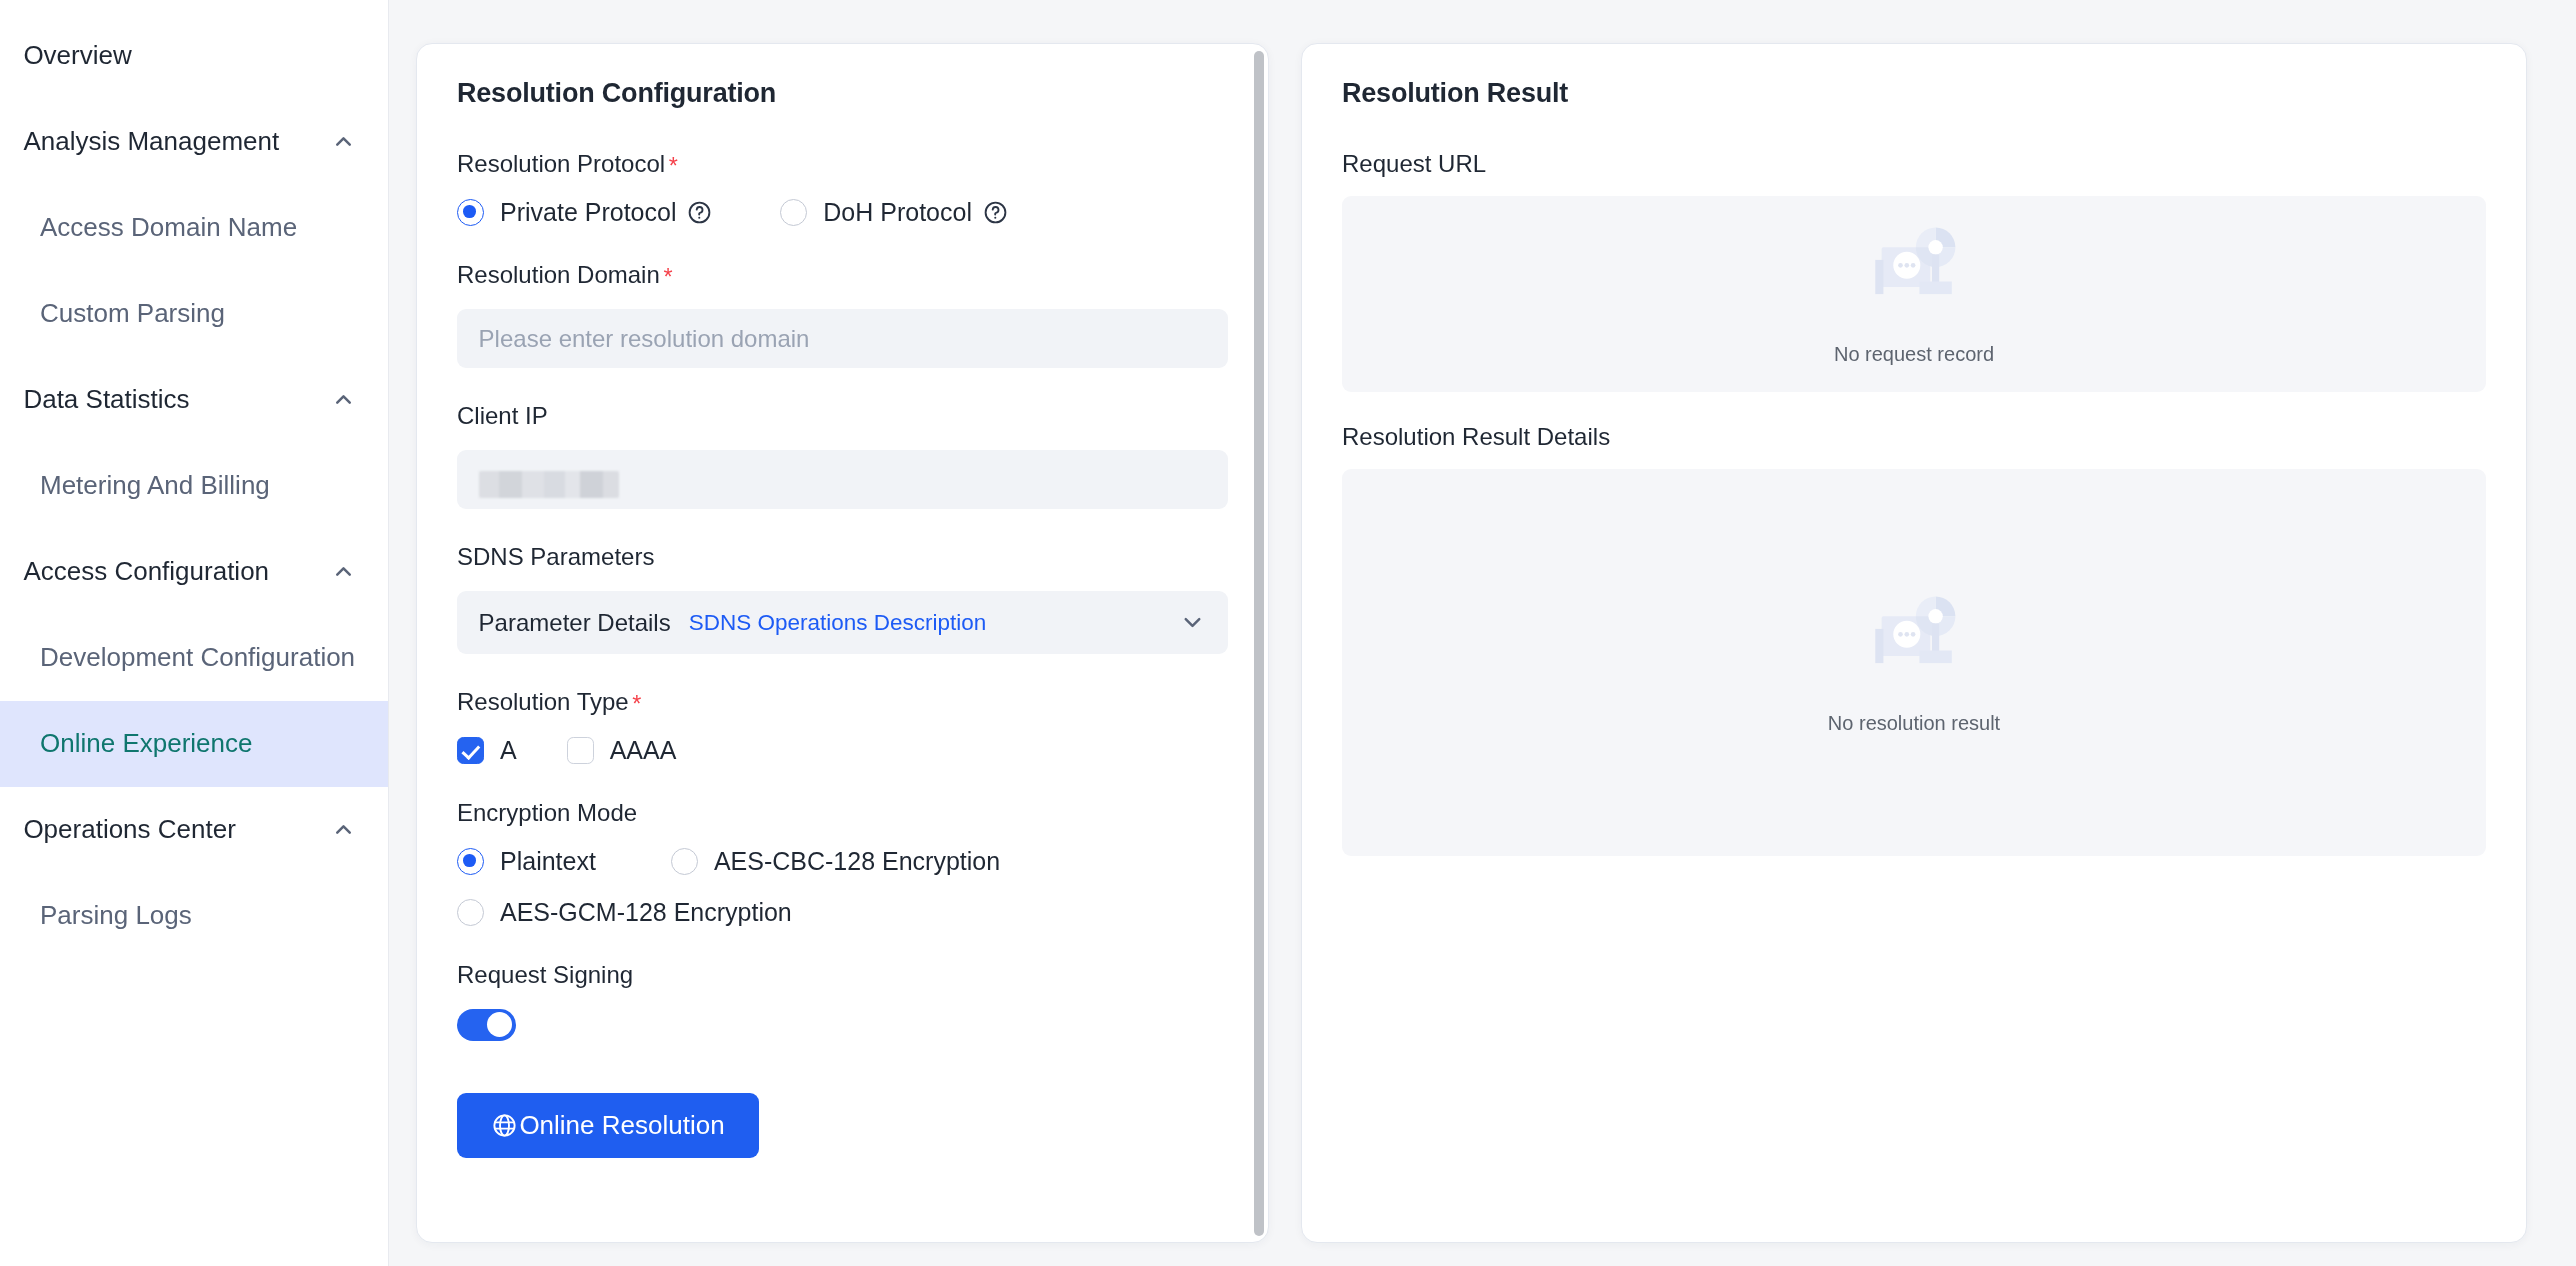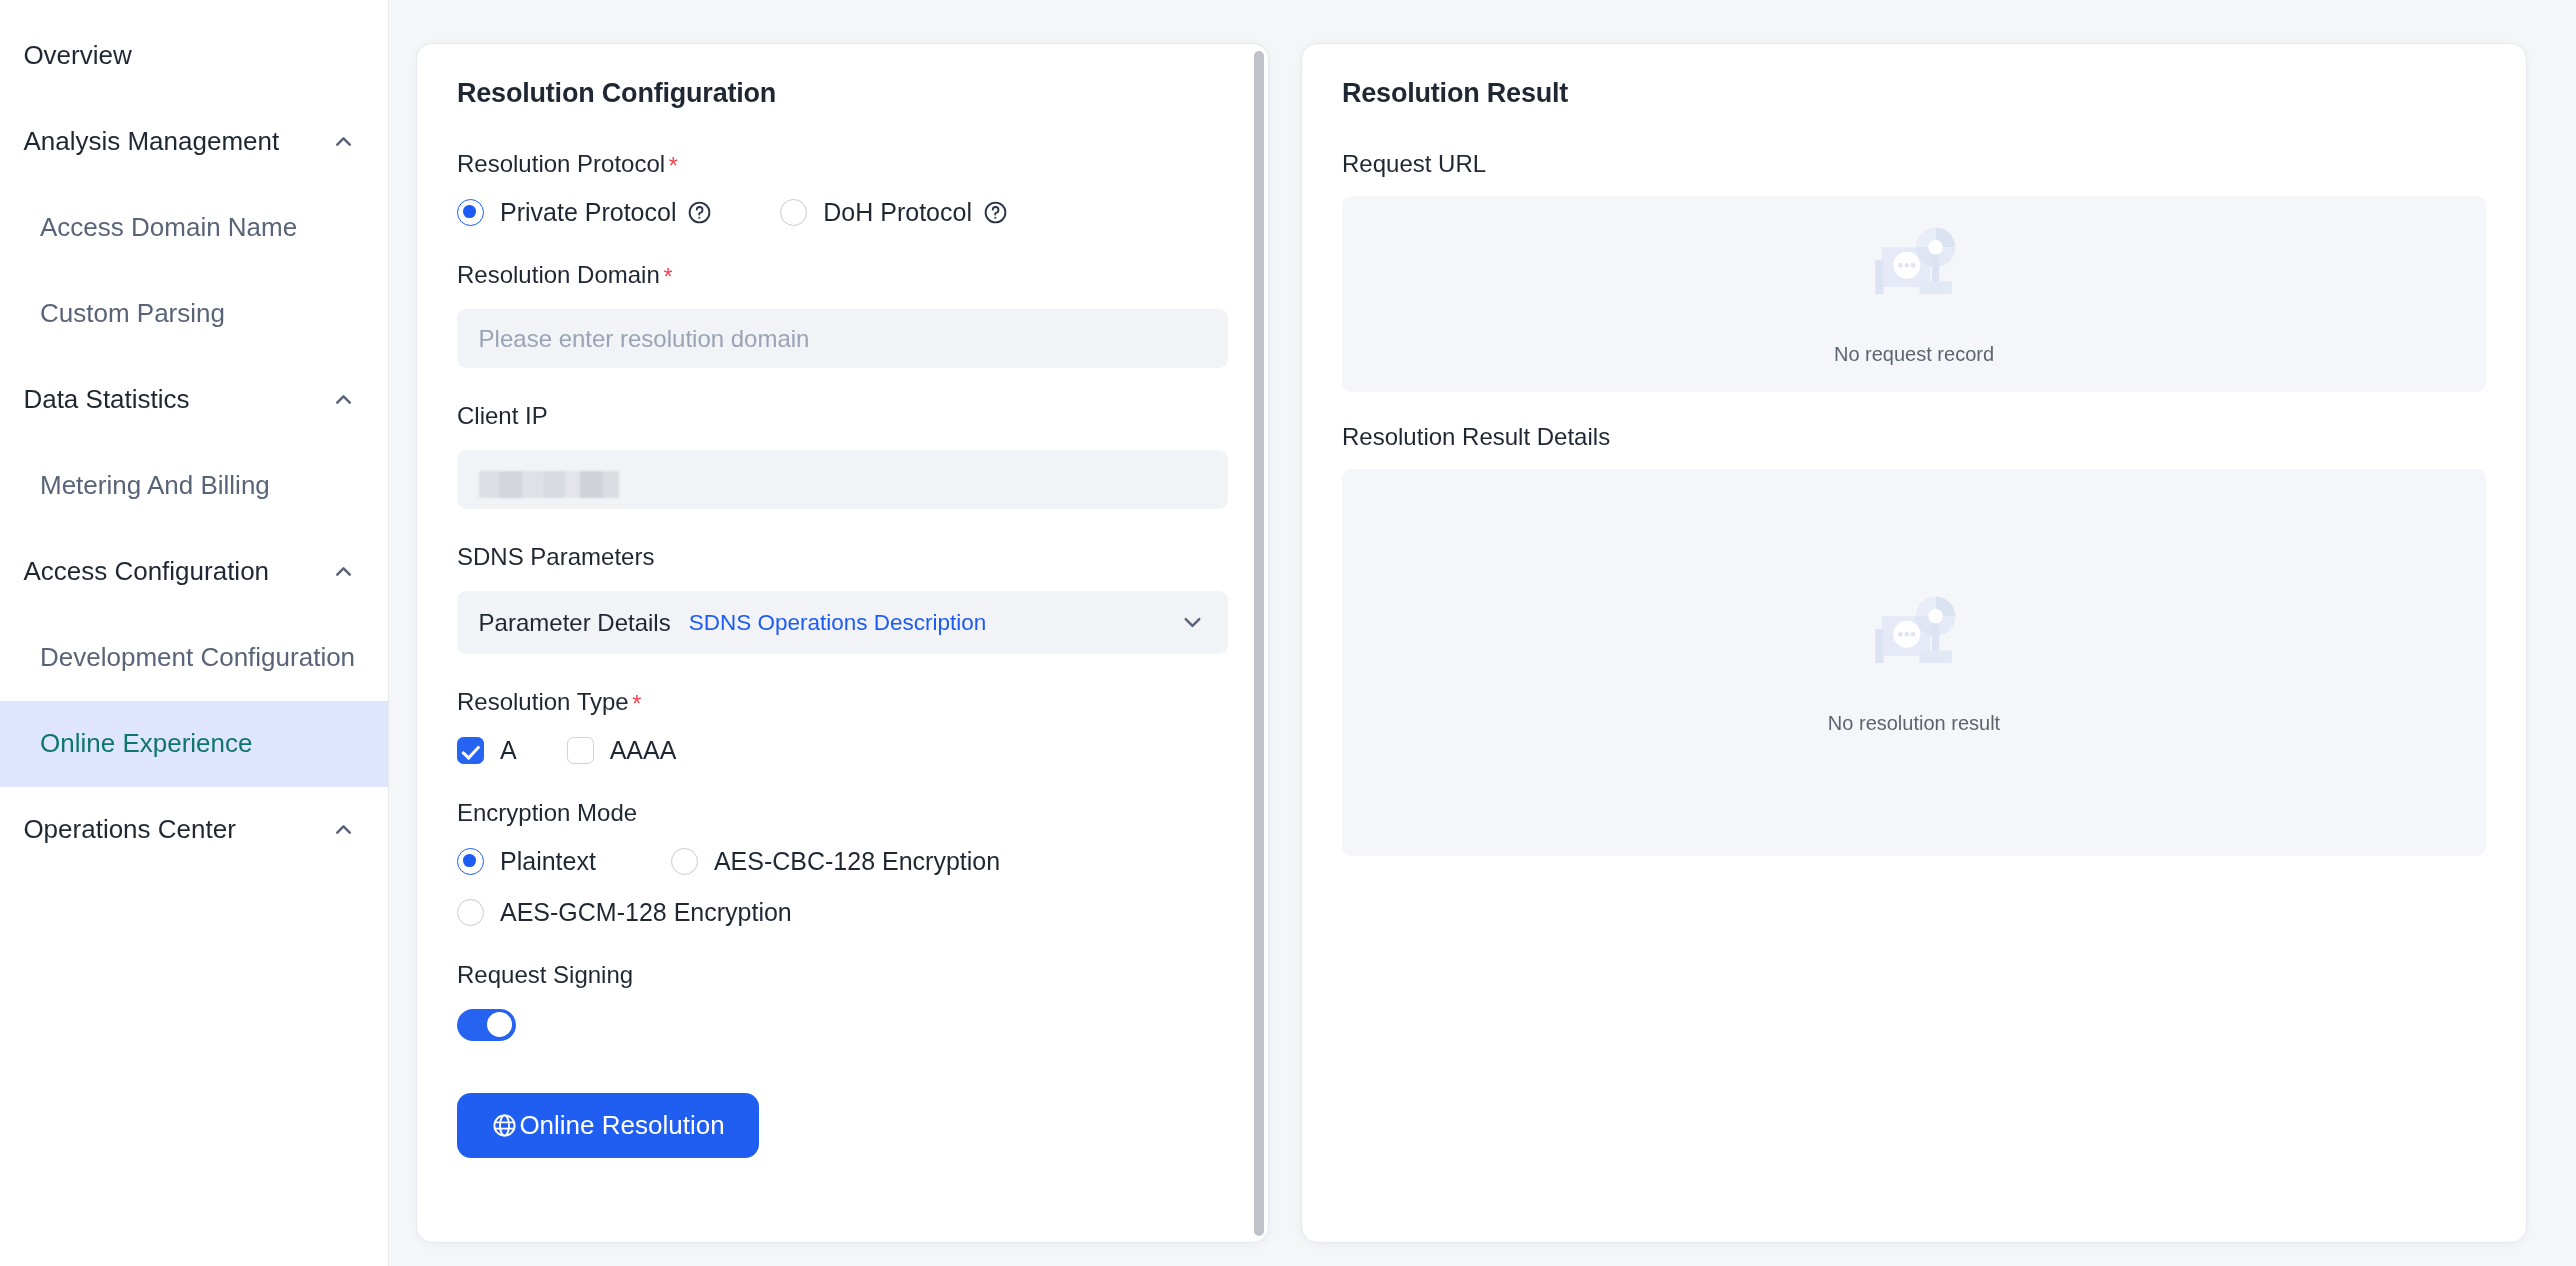--- a/index.html
+++ b/index.html
@@ -278,21 +278,21 @@
     top: 3.6px; right: 3.6px;
   }
 
   
   .primary-btn {
     height: 65px;
     min-width: 302px;
     width: 302px;
     background: #1f5ef0;
     border: none;
-    border-radius: 14px;
+    border-radius: 9px;
     color: #fff;
     font-size: 26px;
     font-family: "Liberation Sans", sans-serif;
     display: flex;
     align-items: center;
     justify-content: center;
     gap: 1px;
     cursor: pointer;
   }
   .globe-icon { width: 27px; height: 27px; flex: 0 0 27px; }
@@ -388,20 +388,23 @@
 
   <div class="nav-group-title">
     <span>Operations Center</span>
     <span class="chevron">
       <svg viewBox="0 0 24 24" fill="none" stroke="#5a6478" stroke-width="2.4" stroke-linecap="round" stroke-linejoin="round">
           <polyline points="6 15 12 9 18 15"></polyline>
         </svg>
     </span>
   </div>
 
+  <div class="nav-item">
+    <span>Parsing Logs</span>
+  </div>
 
 </nav>
 
 <main class="main">
 
   <section class="card card-left">
 
     <h2 class="card-title">Resolution Configuration</h2>
 
     <div class="field-label">

